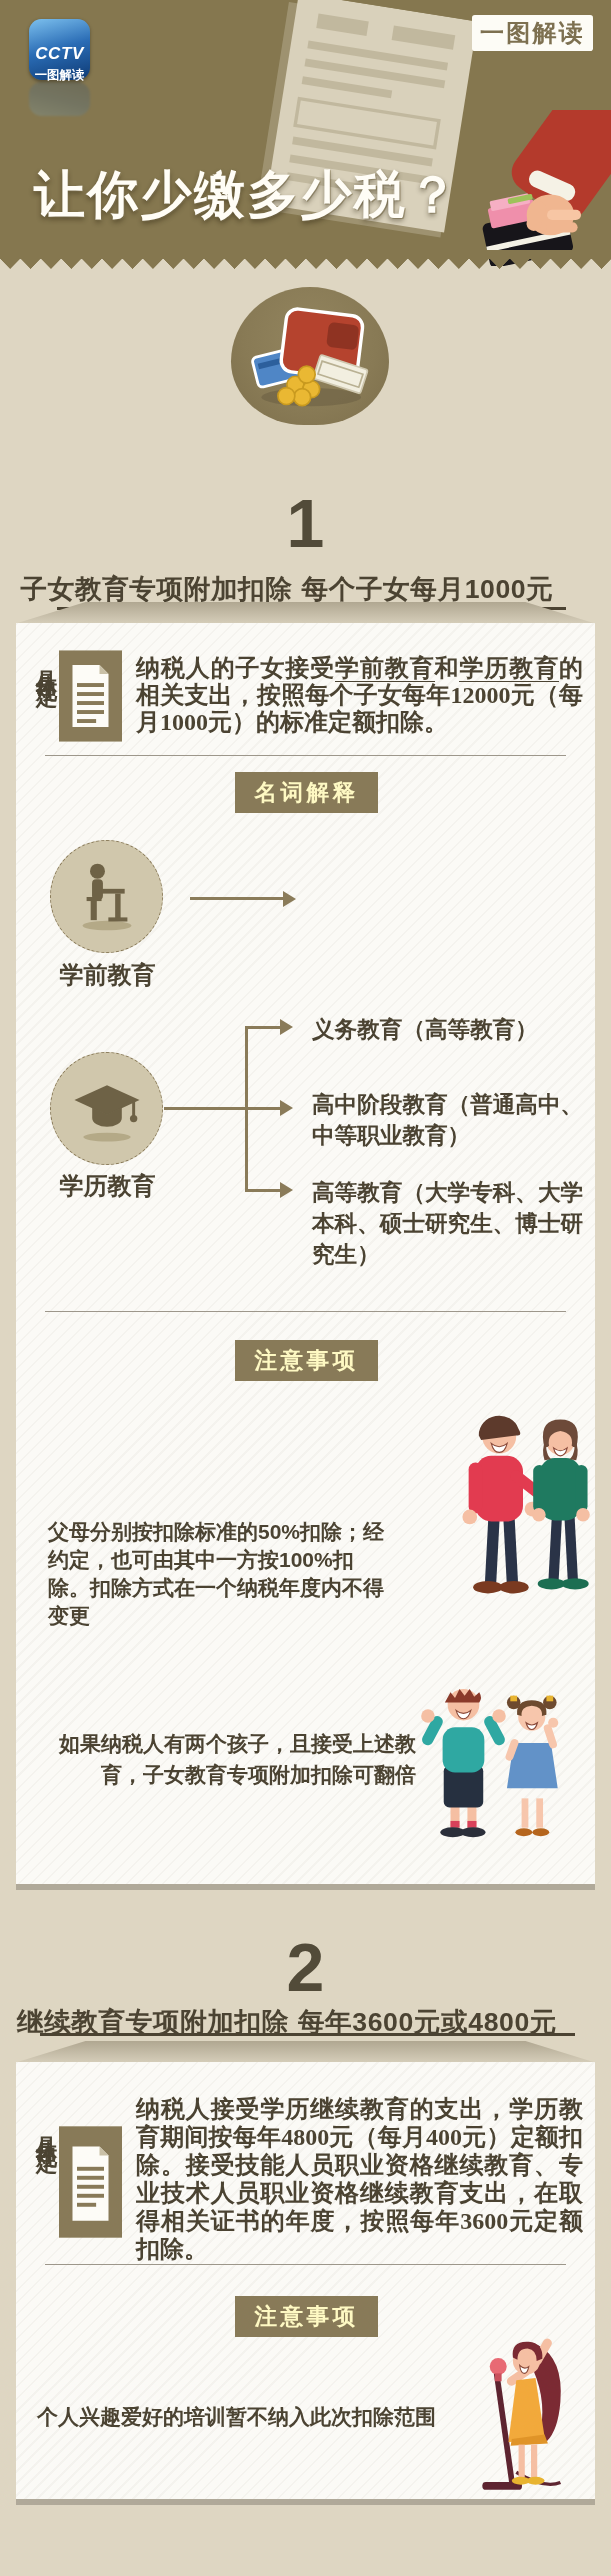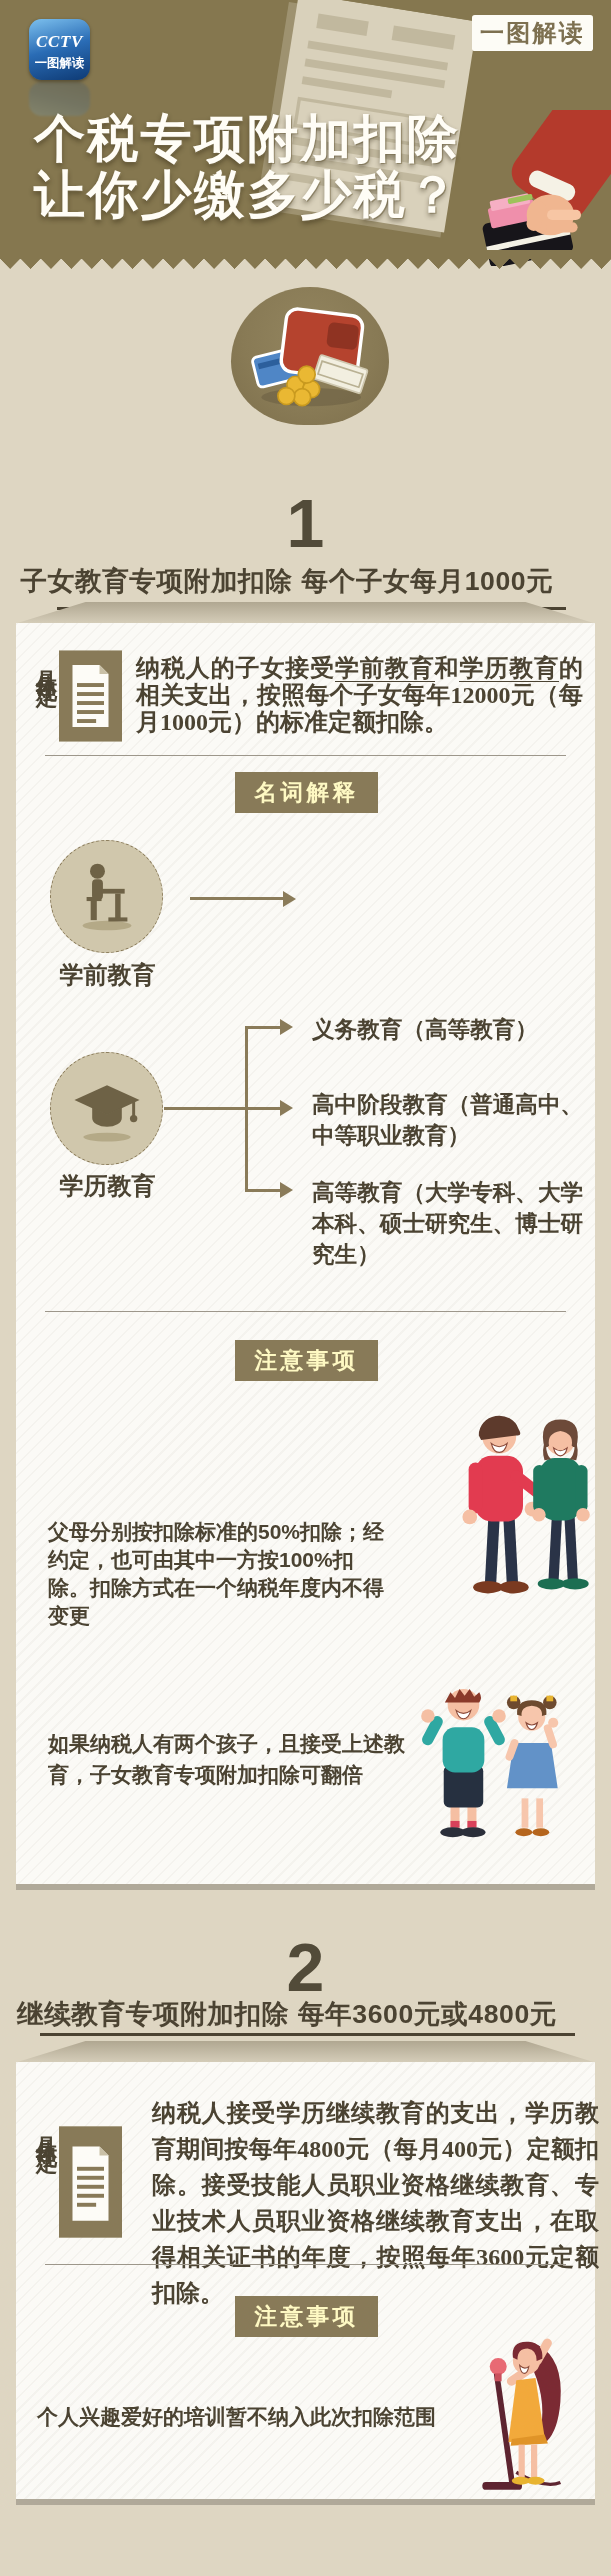--- a/index.html
+++ b/index.html
@@ -7,40 +7,40 @@
         font-family:"Liberation Sans","DejaVu Sans",sans-serif;background:#ded6c2;}
   .abs{position:absolute;}
 
   
   .header{left:0;top:0;width:611px;height:250px;background:#85774f;overflow:visible;z-index:2;}
   .zigzag{left:0;top:250px;width:611px;height:19px;z-index:2;
           background:conic-gradient(from 315deg at 50% 100%, #85774f 0 90deg, transparent 0) 0 0 / 20.4px 19px repeat-x;}
   .logo{left:29px;top:18.7px;width:61px;height:61px;border-radius:12.4px;
         background:linear-gradient(165deg,#7cc0ee 0%,#2a6cb5 48%,#0e3a74 100%);
         box-shadow:0 1.7px 3.4px rgba(0,0,0,.35);text-align:center;color:#fff;z-index:3;}
-  .logo-cctv{display:block;margin-top:13px;font-size:17px;font-weight:bold;font-style:italic;letter-spacing:0.6px;font-family:Liberation Serif, serif;}
+  .logo-cctv{display:block;margin-top:25px;font-size:17px;font-weight:bold;font-style:italic;letter-spacing:0.6px;}
   .logo-sub{display:block;margin-top:3.4px;font-size:12.4px;font-weight:bold;}
   .logo-reflection{left:29px;top:82px;width:61px;height:34px;border-radius:12.4px;opacity:.18;filter:blur(1.1px);
         background:linear-gradient(15deg,#7cc0ee 0%,#2a6cb5 48%,#0e3a74 100%);}
   .badge{left:472px;top:14.7px;width:121px;height:36px;background:#fdfcf6;border-radius:2.8px;
          color:#7d7050;font-size:24px;font-weight:bold;letter-spacing:2.3px;
          display:flex;align-items:center;justify-content:center;z-index:3;}
   .header-title{left:34px;width:543px;color:#fffdf6;font-size:51px;font-weight:bold;letter-spacing:2.3px;
          text-shadow:0 2.8px 5.7px rgba(40,32,10,.45), 1.1px 1.1px 0 rgba(150,136,100,.6);z-index:3;}
   .paper-graphic{left:249px;top:5.7px;z-index:1;transform:rotate(9deg);}
   .hand-graphic{left:461px;top:110px;z-index:4;}
 
   
   .oval{left:231px;top:287px;width:158px;height:138px;border-radius:50% 50% 46% 46%/54% 54% 46% 46%;
         background:radial-gradient(ellipse at 50% 38%,#93855f 0%,#887a55 60%,#7c6e4b 100%);z-index:1;}
   .pill{left:55px;top:413px;width:500px;height:63px;border-radius:33px;background:#877957;z-index:2;
         display:flex;align-items:center;justify-content:center;color:#fffdf6;font-size:32px;
         font-weight:bold;letter-spacing:2.8px;}
   .big-number{left:0;width:611px;text-align:center;font-size:68px;font-weight:bold;color:#524b39;}
-  .sec-title{left:0;width:574px;text-align:center;color:#4b4332;font-size:26.6px;font-weight:bold;letter-spacing:0.6px;}
+  .sec-title{left:0;width:574px;text-align:center;color:#4b4332;font-size:26.6px;font-weight:bold;letter-spacing:0.6px;margin-top:8px;}
   .sec-title .amt{margin-left:9px;}
   .title-underline{height:2.8px;background:#4b4332;}
   .lid{left:16px;width:579px;height:21.5px;background:linear-gradient(#b0a791,#d6ceba);
        clip-path:polygon(12% 0,88% 0,100% 100%,0 100%);}
   .card{left:16px;width:579px;background:#fbfaf6;
         background-image:repeating-linear-gradient(135deg,rgba(120,110,90,.05) 0 1.7px,transparent 1.7px 8.5px);}
   .card-strip{left:16px;width:579px;height:6.2px;background:#b0a999;}
   .vlabel{writing-mode:vertical-rl;text-orientation:upright;font-size:21.5px;font-weight:bold;
           color:#4b4332;letter-spacing:5.1px;}
   .rule-text{font-family:"Liberation Serif","DejaVu Serif",serif;font-weight:bold;color:#4b4332;
@@ -81,21 +81,20 @@
     </svg>
 
     <div class="abs logo">
       <span class="logo-cctv">CCTV</span>
       <span class="logo-sub">一图解读</span>
     </div>
     <div class="abs logo-reflection"></div>
 
     <div class="abs badge">一图解读</div>
 
-    <div class="abs header-title" style="top:105px;">个税专项附加扣除</div>
     <div class="abs header-title" style="top:161px;">让你少缴多少税？</div>
 
     <svg class="abs hand-graphic" width="150" height="156" viewBox="0 0 265 275">
       <rect x="150" y="-60" width="150" height="250" rx="34" fill="#b43a2c" transform="rotate(36 225 40)"></rect>
       <rect x="118" y="118" width="86" height="30" rx="14" fill="#f5f2e6" transform="rotate(24 160 133)"></rect>
       <g transform="rotate(-12 120 220)">
         <rect x="42" y="185" width="150" height="80" rx="10" fill="#17151a"></rect>
         <rect x="58" y="160" width="82" height="36" rx="4" fill="#ef8fab"></rect>
         <rect x="64" y="148" width="70" height="18" rx="3" fill="#f6afc4"></rect>
         <rect x="96" y="150" width="44" height="10" rx="3" fill="#9ec25a"></rect>
@@ -236,21 +235,21 @@
       <circle cx="240" cy="192" r="12" fill="#f5bfa3"></circle>
       <circle cx="200" cy="62" r="25" fill="#f5bfa3"></circle>
       <path d="M170 64 q-6 -40 30 -40 q36 0 30 40 q-2 14 -10 6 q4 -22 -20 -26 q-24 4 -20 26 q-8 8 -10 -6z" fill="#6d4a39"></path>
       <path d="M174 58 q0 30 10 36 l-12 2 q-6 -18 2 -38z" fill="#6d4a39"></path>
       <path d="M226 58 q0 30 -10 36 l12 2 q6 -18 -2 -38z" fill="#6d4a39"></path>
       <path d="M188 74 q12 10 24 0 q-3 14 -12 14 q-9 0 -12 -14z" fill="#fff" stroke="#8a4a3a" stroke-width="2"></path>
     </g>
   </svg>
 
   <div class="abs note-text" style="left:48px;top:1474px;width:345px;line-height:28px;margin-top:44px;">父母分别按扣除标准的50%扣除；经约定，也可由其中一方按100%扣除。扣除方式在一个纳税年度内不得变更</div>
-  <div class="abs note-text" style="left:48px;top:1728px;width:368px;line-height:31px;">如果纳税人有两个孩子，且接受上述教育，子女教育专项附加扣除可翻倍</div>
+  <div class="abs note-text" style="left:48px;top:1728px;width:368px;line-height:31px;text-align:right;">如果纳税人有两个孩子，且接受上述教育，子女教育专项附加扣除可翻倍</div>
 
   <svg class="abs" style="left:411px;top:1675px;" width="158" height="170" viewBox="0 0 280 300">
     <g>
       <rect x="70" y="230" width="16" height="40" fill="#f5bfa3"></rect>
       <rect x="100" y="230" width="16" height="40" fill="#f5bfa3"></rect>
       <rect x="70" y="258" width="16" height="12" fill="#d8415a"></rect>
       <rect x="100" y="258" width="16" height="12" fill="#d8415a"></rect>
       <ellipse cx="74" cy="278" rx="22" ry="9" fill="#2b2f3a"></ellipse>
       <ellipse cx="110" cy="278" rx="22" ry="9" fill="#2b2f3a"></ellipse>
       <rect x="58" y="160" width="70" height="74" rx="10" fill="#263040"></rect>
@@ -298,21 +297,21 @@
     <path d="M24 36 h48 l16 16 v116 h-64 z" fill="#fdfcf7"></path>
     <path d="M72 36 l16 16 h-16 z" fill="#c9c0a6"></path>
     <g fill="#887a58">
       <rect x="32" y="72" width="48" height="7"></rect>
         <rect x="32" y="88" width="48" height="7"></rect>
       <rect x="32" y="104" width="48" height="7"></rect>
         <rect x="32" y="120" width="48" height="7"></rect>
       <rect x="32" y="136" width="34" height="7"></rect>
     </g>
   </svg>
-  <div class="abs rule-text" style="left:152px;top:2095px;width:447px;line-height:36px;">纳税人接受学历继续教育的支出，学历教育期间按每年4800元（每月400元）定额扣除。接受技能人员职业资格继续教育、专业技术人员职业资格继续教育支出，在取得相关证书的年度，按照每年3600元定额扣除。</div>
+  <div class="abs rule-text" style="left:136px;top:2095px;width:447px;line-height:28px;">纳税人接受学历继续教育的支出，学历教育期间按每年4800元（每月400元）定额扣除。接受技能人员职业资格继续教育、专业技术人员职业资格继续教育支出，在取得相关证书的年度，按照每年3600元定额扣除。</div>
 
   <div class="abs divider" style="left:45px;top:2264px;width:521px;"></div>
   <div class="abs olive-box" style="left:235px;top:2296px;">注意事项</div>
 
   <svg class="abs" style="left:453px;top:2328px;" width="130" height="171" viewBox="0 0 230 302">
     <path d="M112 255 q50 30 78 18" fill="none" stroke="#5d2430" stroke-width="6"></path>
     <rect x="86" y="78" width="10" height="200" fill="#5d2430" transform="rotate(-8 91 178)"></rect>
     <rect x="52" y="272" width="70" height="14" rx="6" fill="#5d2430"></rect>
     <circle cx="80" cy="68" r="15" fill="#e86a74"></circle>
     <rect x="74" y="80" width="12" height="14" fill="#c9505c"></rect>

